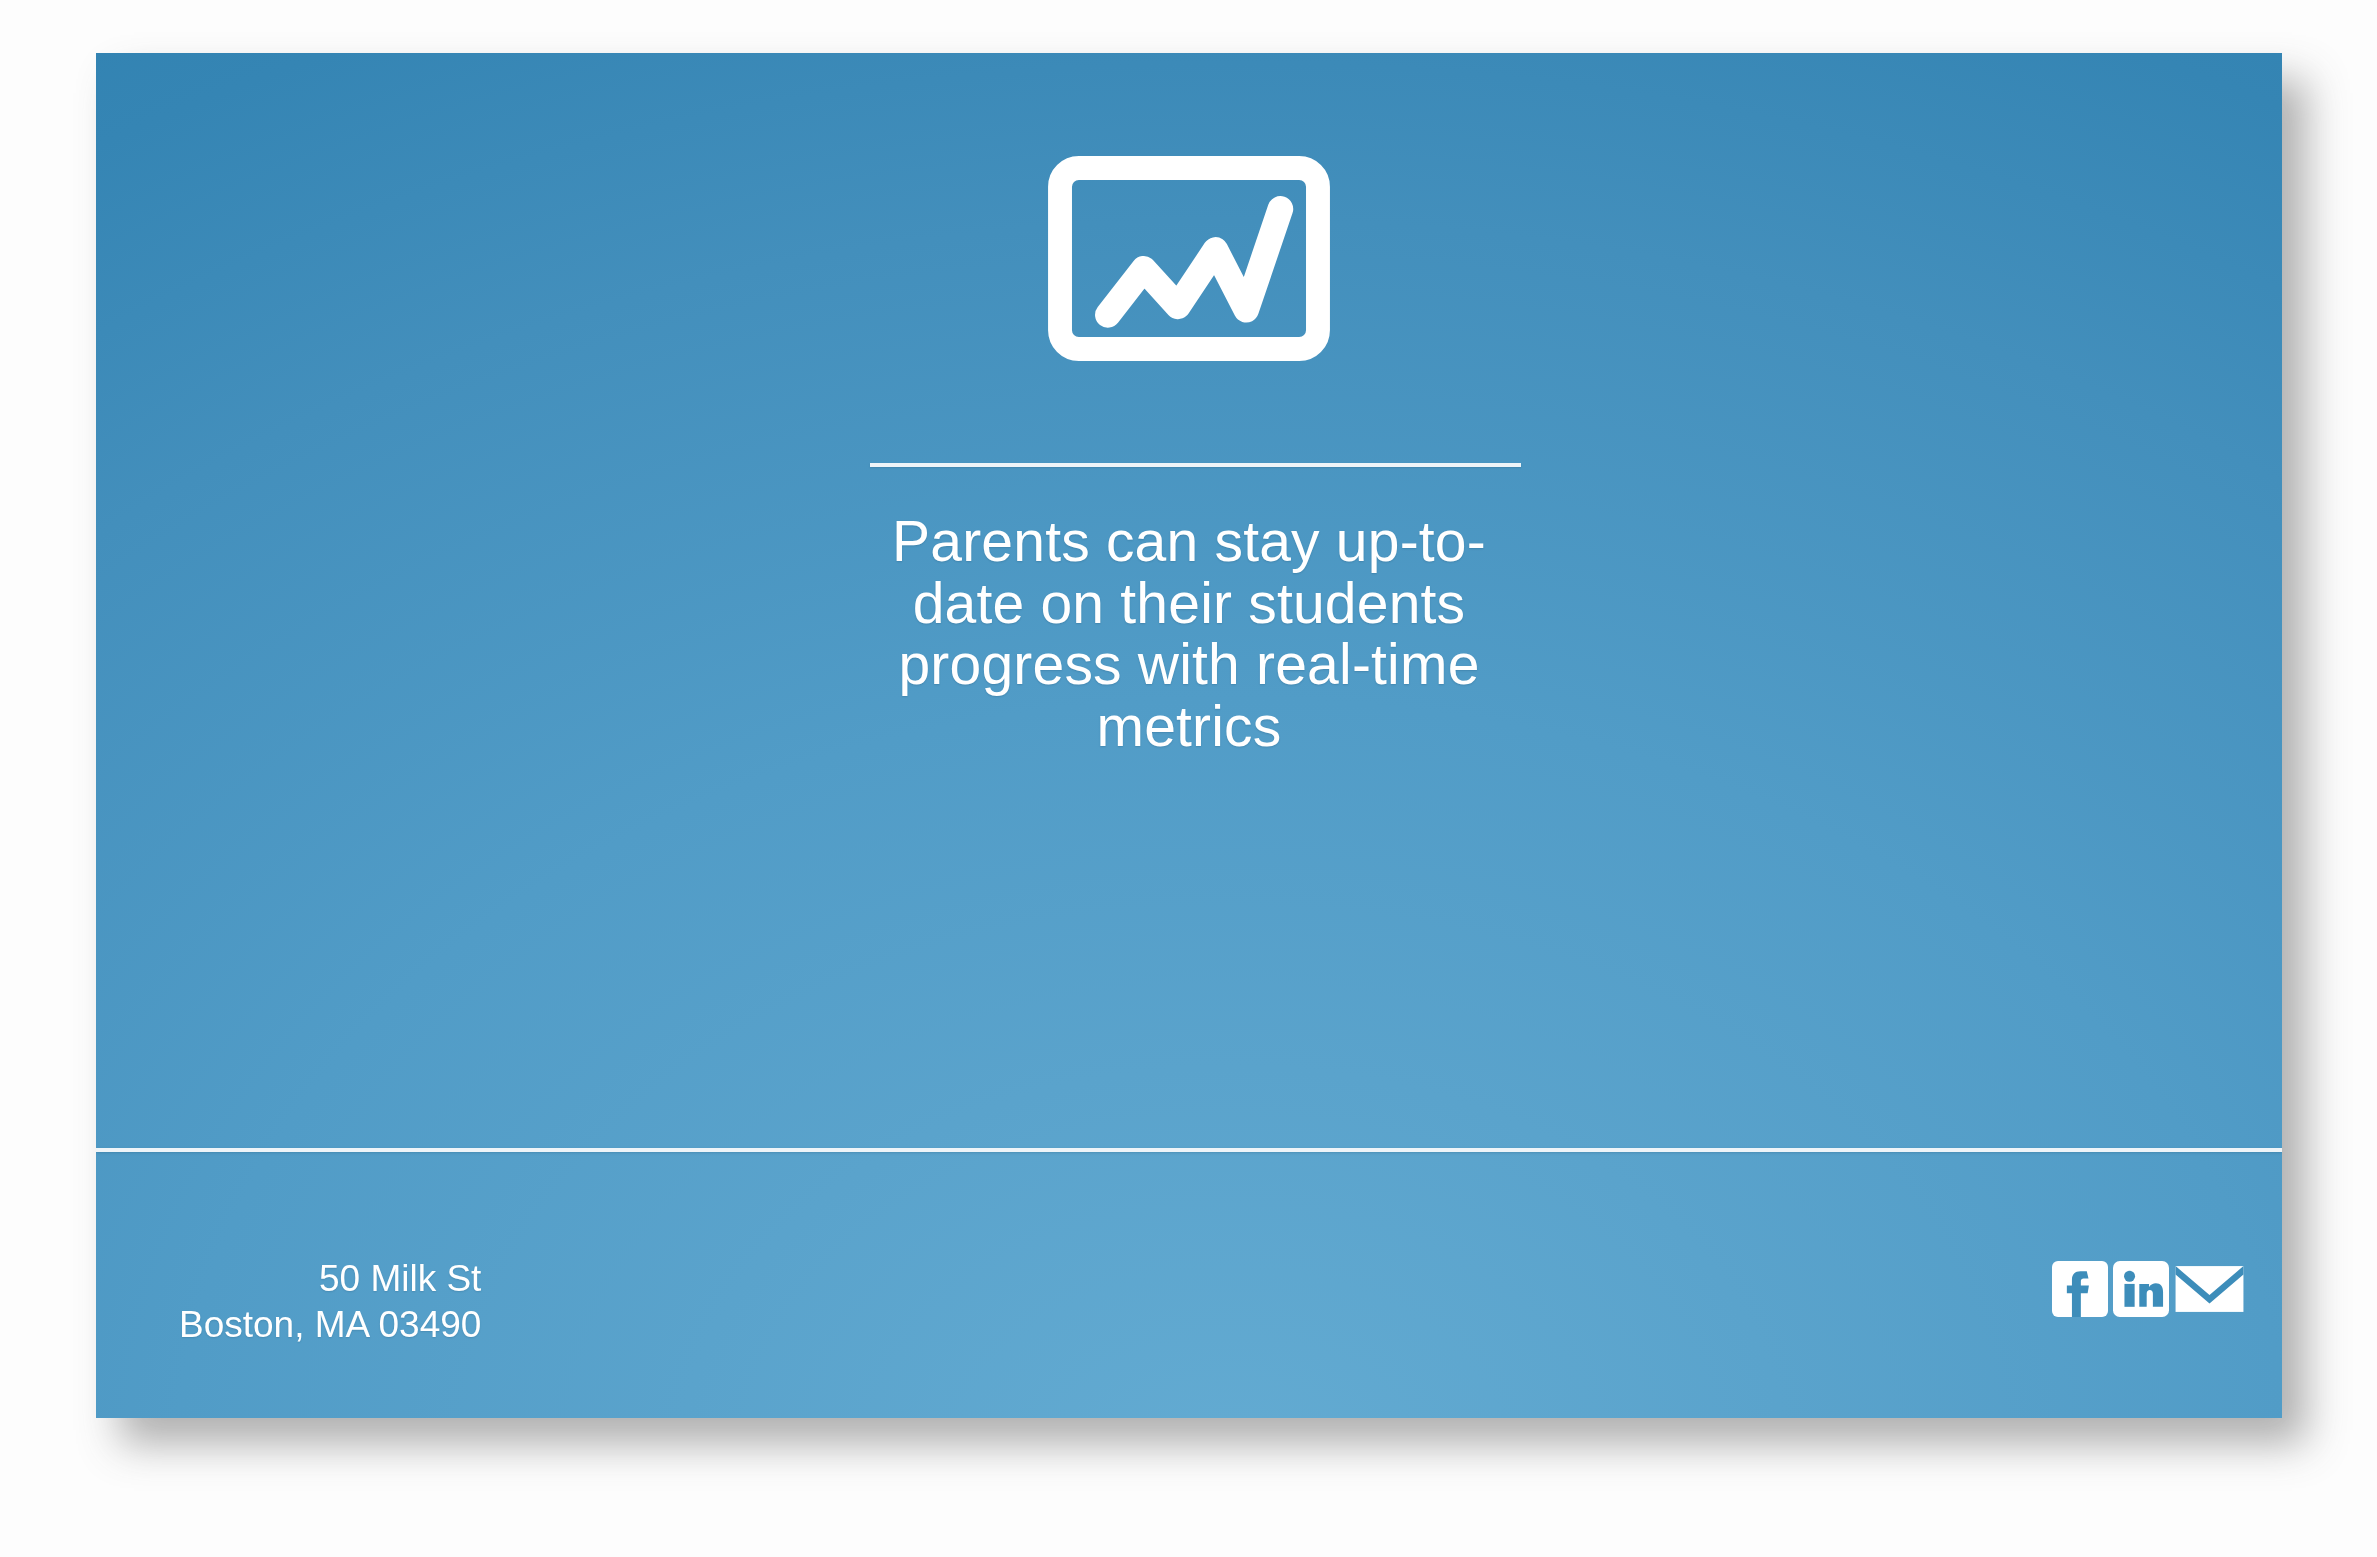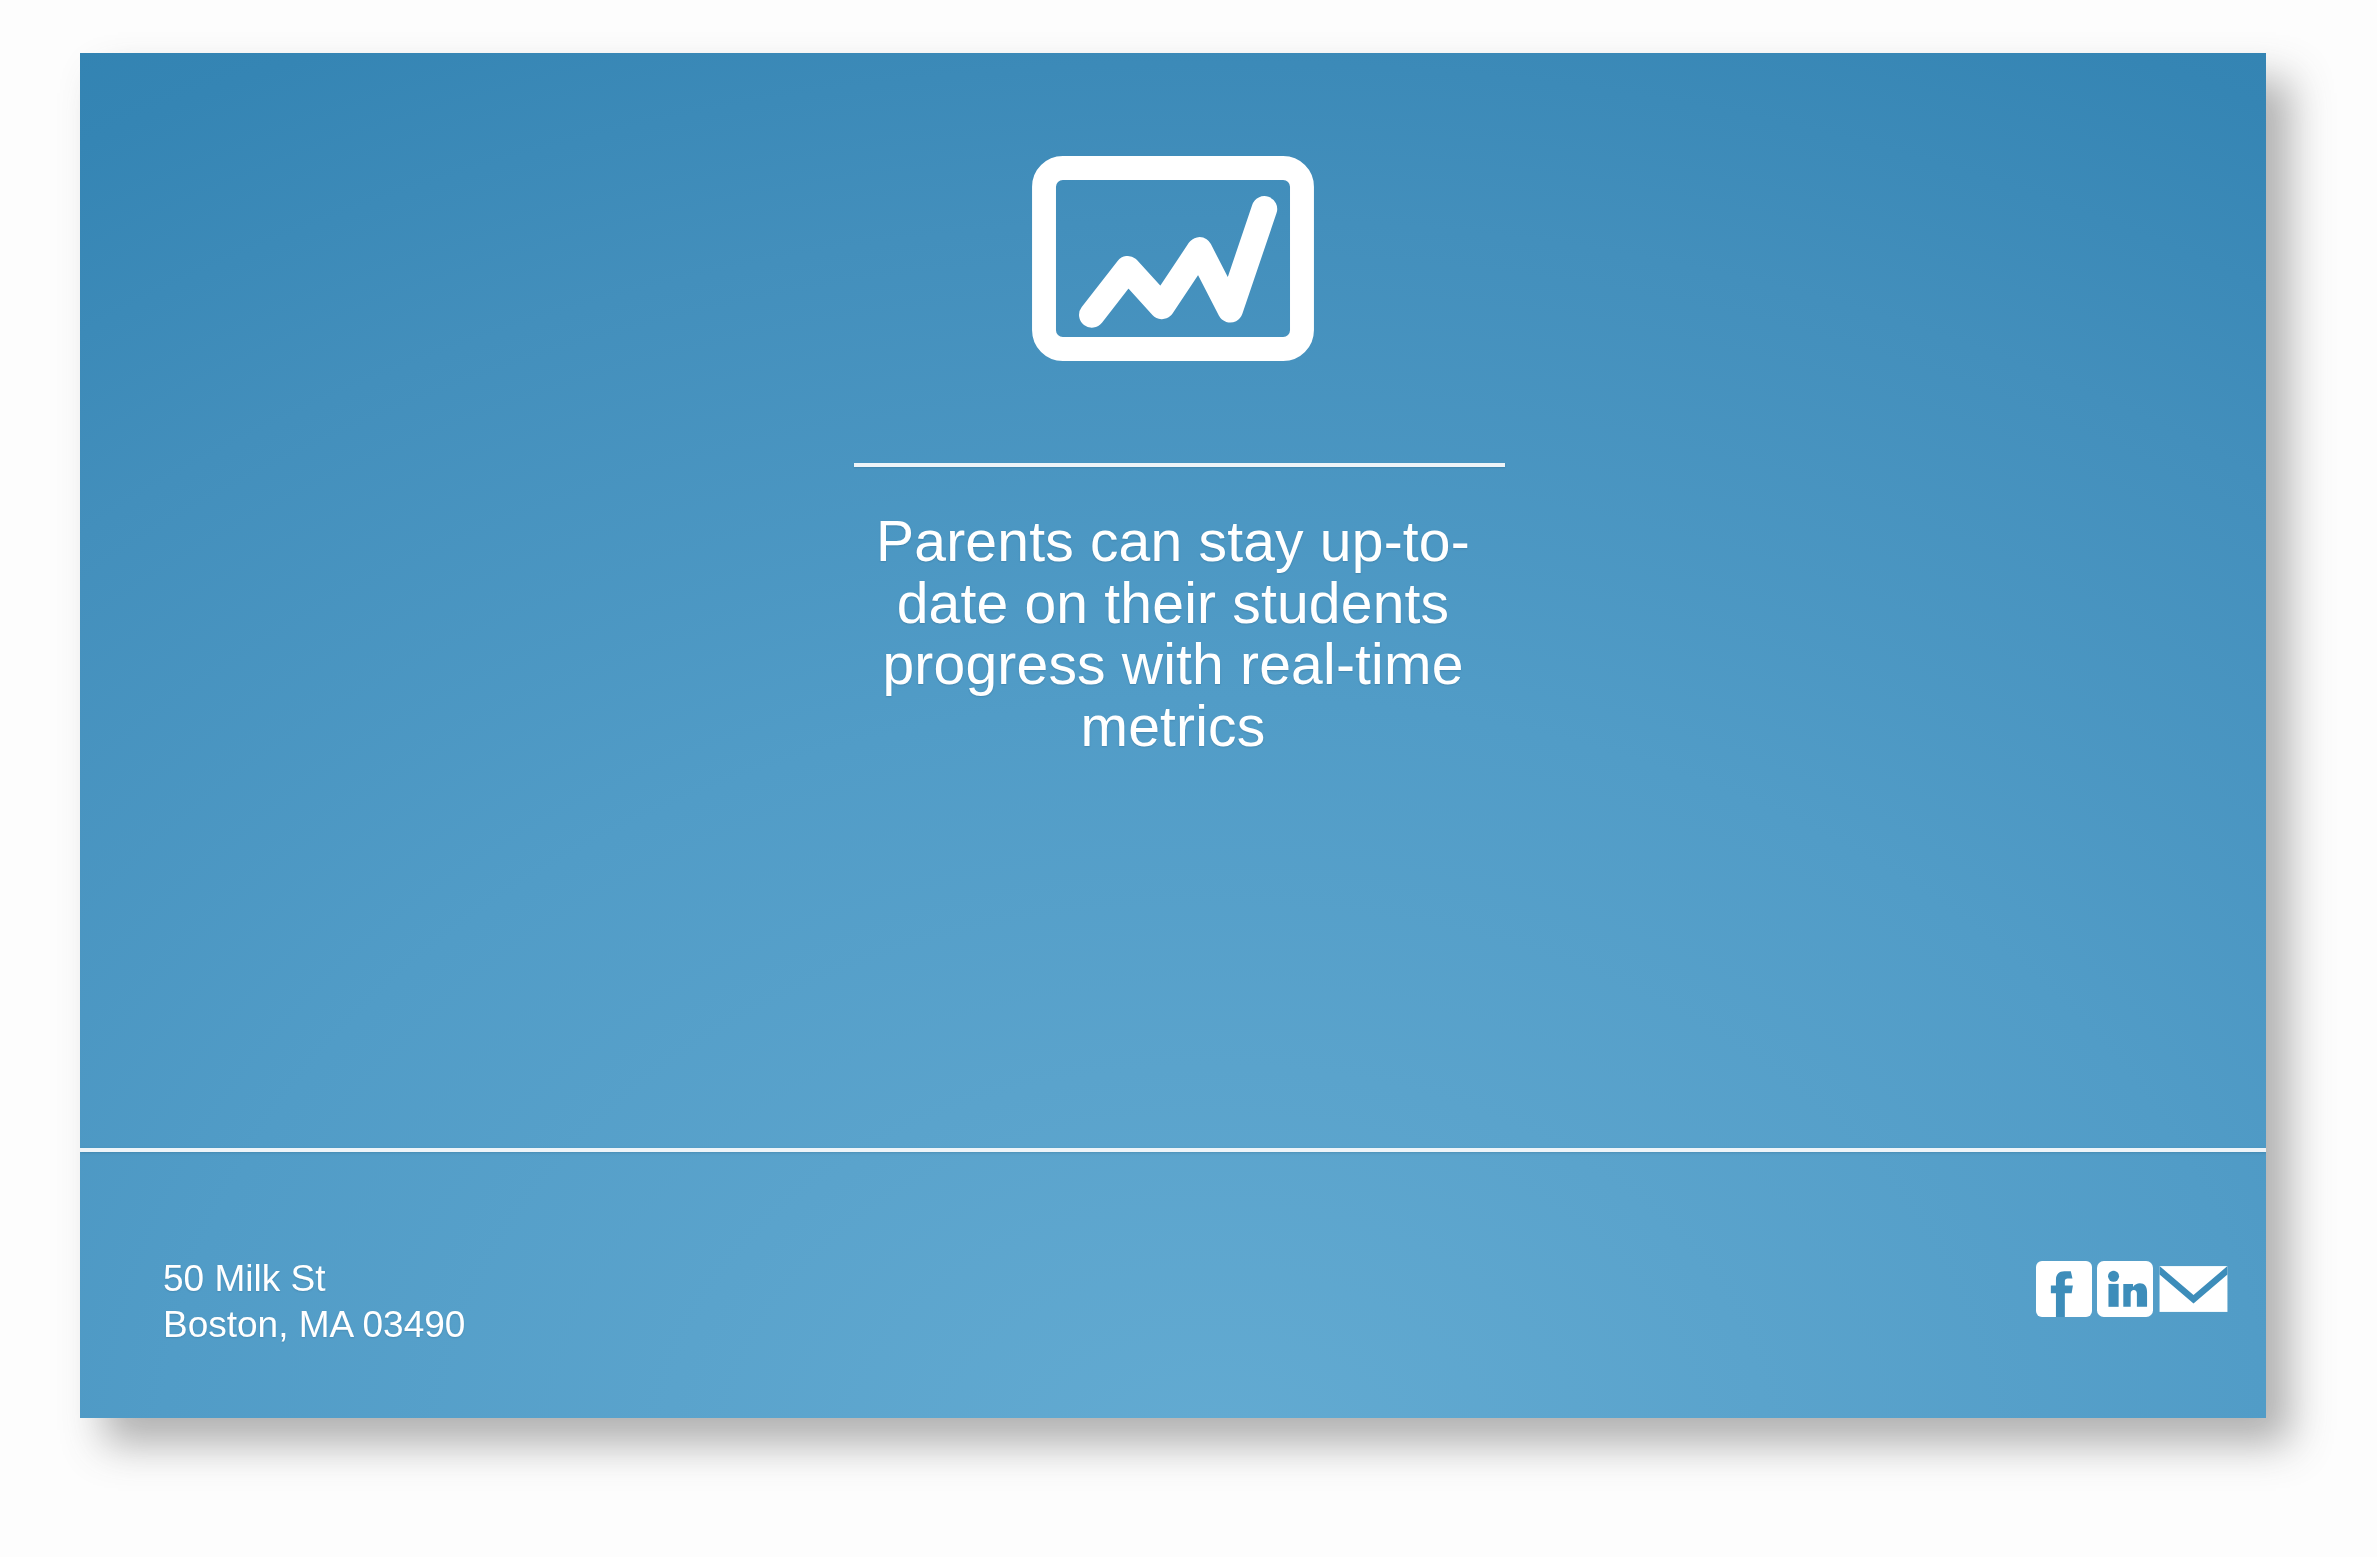--- a/index.html
+++ b/index.html
@@ -17,21 +17,21 @@
   #stage {
     position: relative;
     width: 2377px;
     height: 1558px;
     background: #fdfdfd;
   }
 
   
   #card {
     position: absolute;
-    left: 80px;
+    left: 96px;
     top: 53px;
     width: 2186px;
     height: 1365px;
     background:
       radial-gradient(115% 135% at 52% 104%,
         #63abd2 0%,
         #5aa3cc 22%,
         #519cc7 42%,
         #438fbc 68%,
         #3585b4 85%,
@@ -111,20 +111,21 @@
   }
 
   #address {
     position: absolute;
     left: 83px;
     top: 104px;
     color: #ffffff;
     font-size: 37px;
     line-height: 1.23;
     text-shadow: 0 0.9px 1.7px rgba(25,70,100,0.2);
+    text-align: right;
   }
   #address div { white-space: nowrap; }
 
   #credit {
     position: absolute;
     left: 0;
     top: 114px;
     width: 2186px;
     text-align: center;
     color: #ffffff;

